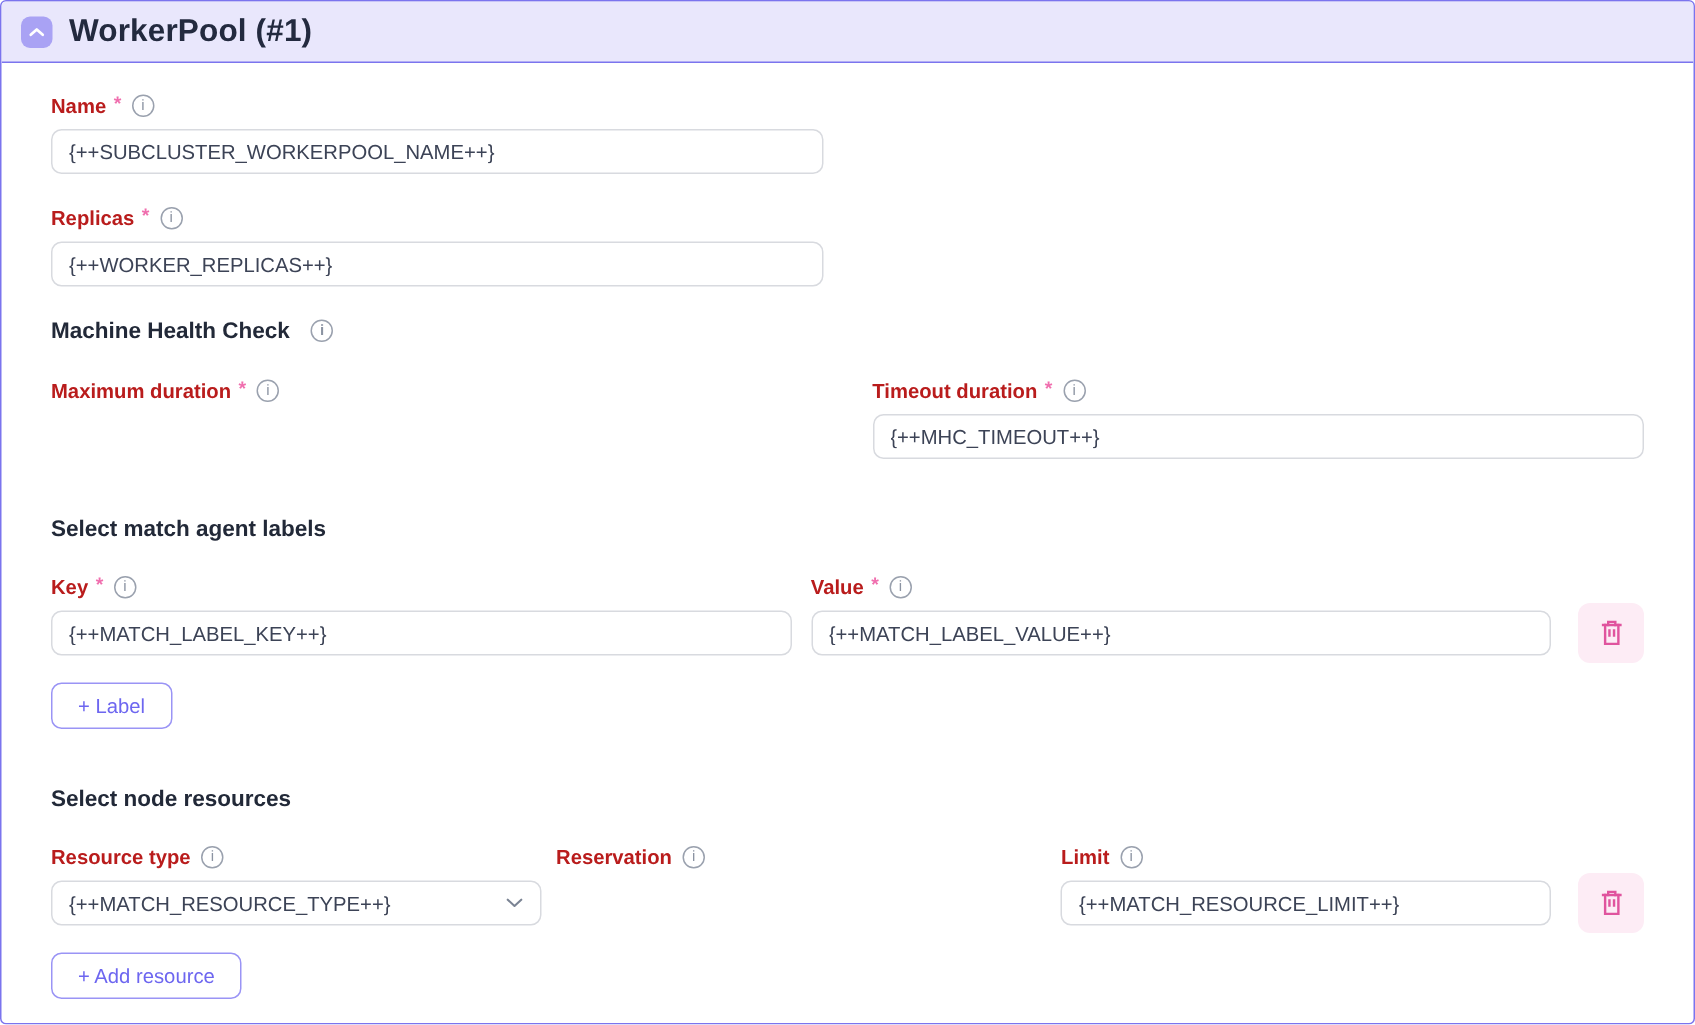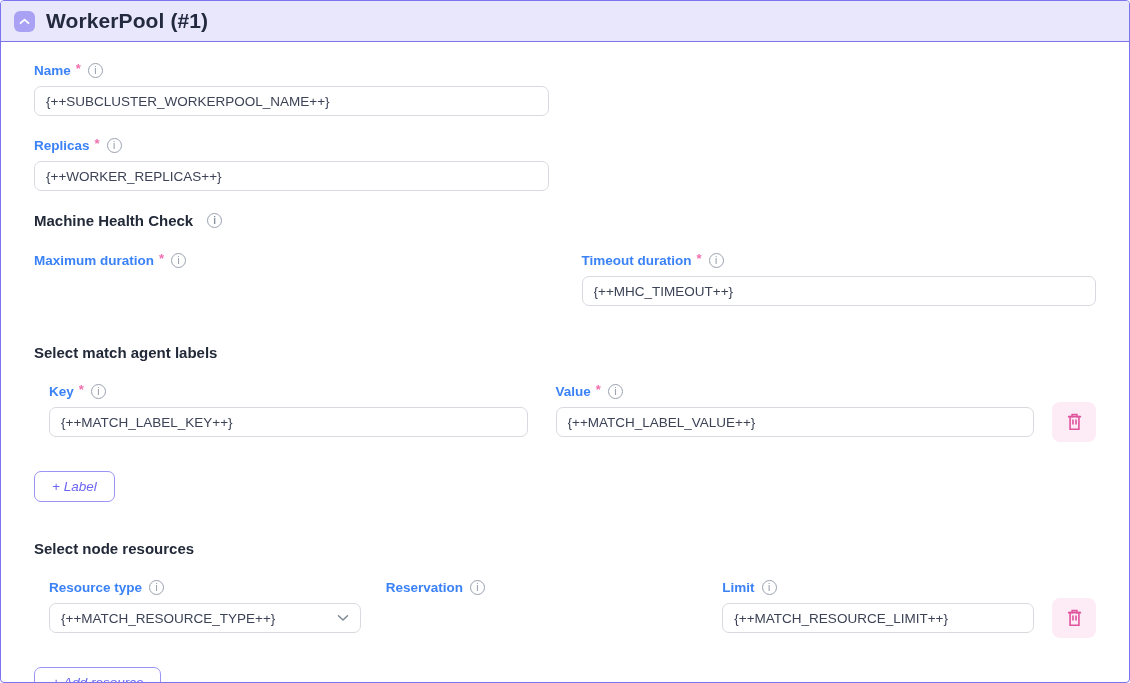--- a/index.html
+++ b/index.html
@@ -46,21 +46,21 @@
 
   .label-row {
     display: flex;
     align-items: center;
     gap: 7px;
     margin-bottom: 8px;
   }
   .field-label {
     font-size: 13.5px;
     font-weight: 700;
-    color: #3b82f6;
+    color: #b91c1c;
   }
   .req-mark {
     color: #f06eae;
     font-size: 13px;
     font-weight: 700;
     margin-left: -2px;
     position: relative;
     top: -2px;
   }
   .info-icon {
@@ -109,51 +109,50 @@
     color: #222938;
   }
   .mhc-heading { margin: 21px 0 24px 0; gap: 14px; }
   .plain-heading { margin: 38px 0 23px 0; }
 
   .two-col { display: flex; gap: 33px; }
   .two-col .col { flex: 1 1 0; }
 
   .row-with-trash { display: flex; align-items: flex-end; }
   .row-fields { display: flex; gap: 13px; width: 1000px; }
-  .row-fields .col { flex: 1 1 0; margin-left: 15px; }
+  .row-fields .col { flex: 1 1 0; }
   .row-fields.triple { gap: 10px; }
 
   .trash-btn {
     width: 44px; height: 40px;
     margin-left: 18px;
     margin-bottom: -5px;
     border: none;
     border-radius: 8px;
     background: #fdecf5;
     display: inline-flex;
     align-items: center;
     justify-content: center;
     cursor: pointer;
     flex: 0 0 auto;
   }
 
   .btn-outline {
     height: 31px;
-    margin-top: 34px;
+    margin-top: 18px;
     padding: 0 17px;
     border: 1px solid #9a94f5;
     border-radius: 7px;
     background: #ffffff;
     color: #6d66f0;
     font-size: 13.5px;
     font-family: inherit;
     cursor: pointer;
     display: inline-flex;
     align-items: center;
-    font-style: italic;
   }
 </style>
 </head>
 <body>
 
 <div class="panel">
 
   <div class="panel-header">
     <button class="collapse-chip">
       <span style="display:inline-flex;">

